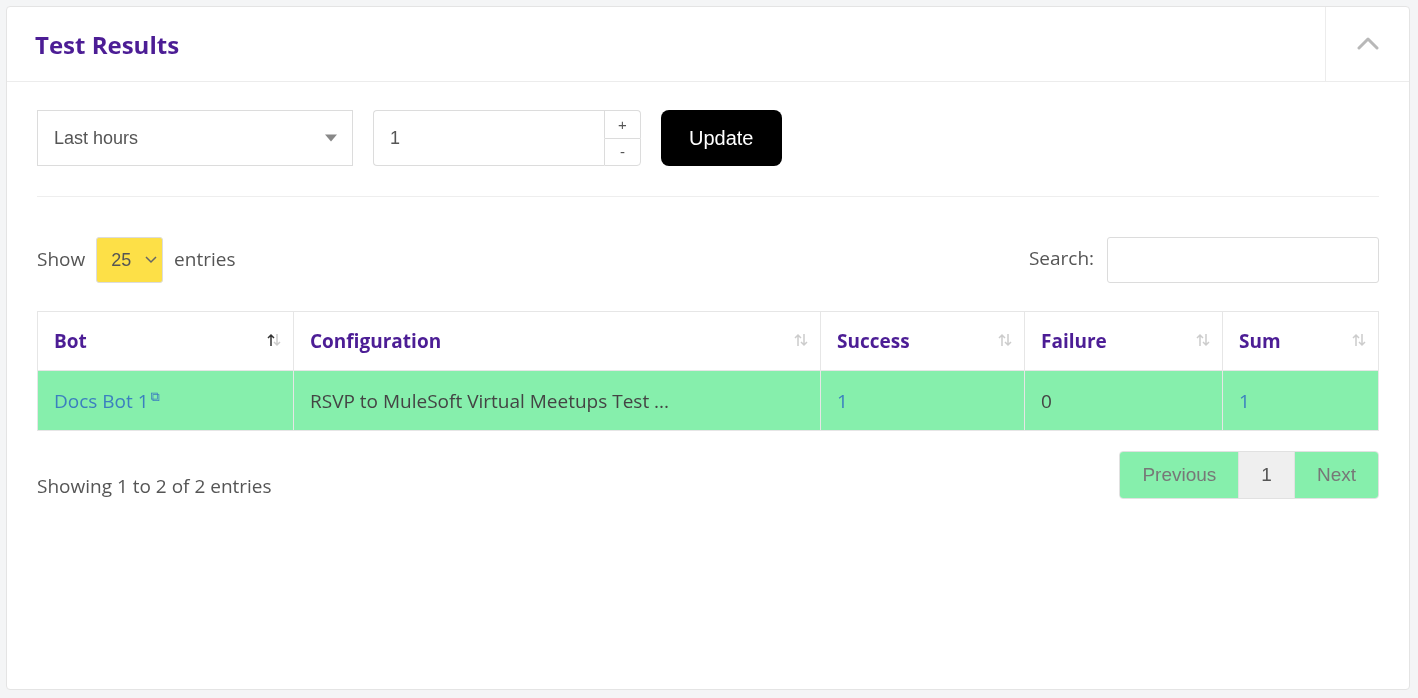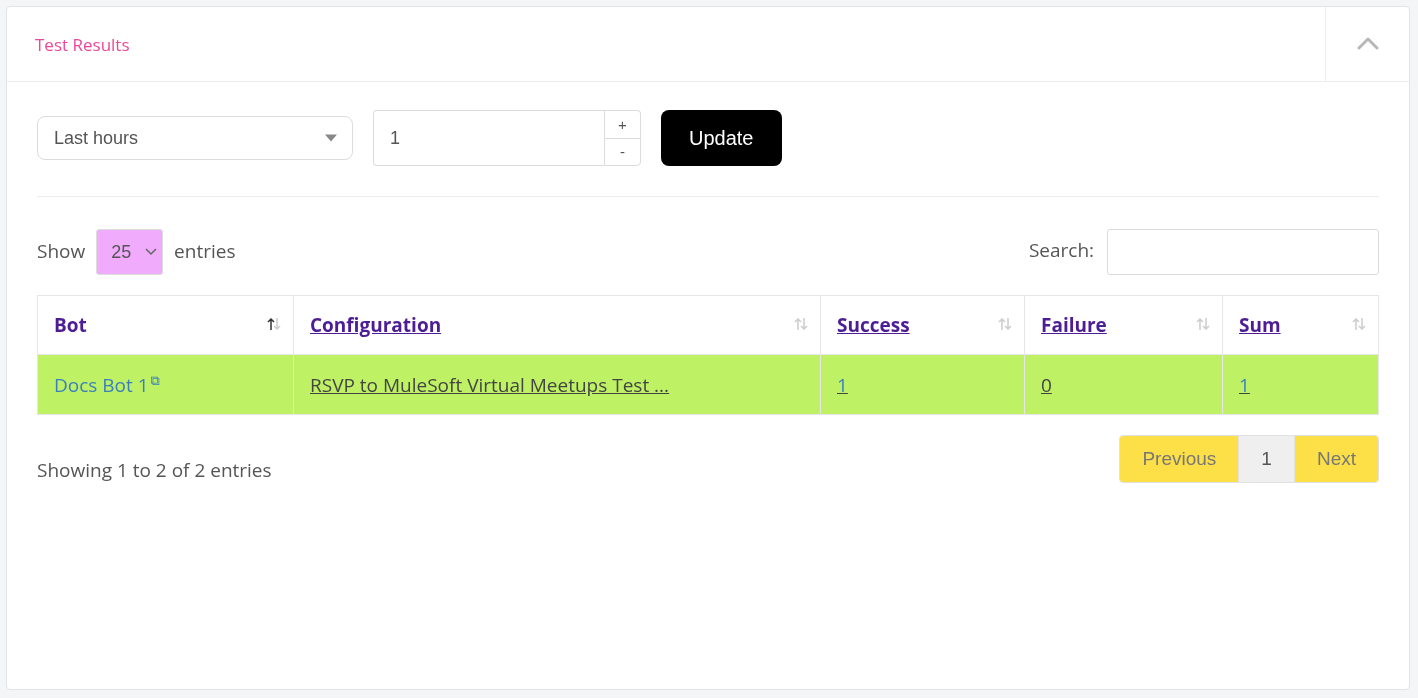--- a/index.html
+++ b/index.html
@@ -19,23 +19,23 @@
     height: 684px;
   }
   .panel-header {
     display: flex;
     align-items: center;
     justify-content: space-between;
     padding: 18px 28px;
     border-bottom: 1px solid #ececec;
   }
   .panel-title {
-    font-size: 17px;
-    font-weight: 400;
-    color: #ec4899;
+    font-size: 24px;
+    font-weight: 700;
+    color: #4c1d95;
   }
   .collapse-box {
     width: 84px;
     height: 74px;
     margin: -18px -28px -18px 0;
     border-left: 1px solid #ececec;
     display: flex;
     align-items: center;
     justify-content: center;
     cursor: pointer;
@@ -48,23 +48,23 @@
     gap: 20px;
     padding-bottom: 30px;
     border-bottom: 1px solid #eee;
   }
   .select-wrap {
     position: relative;
     width: 316px;
   }
   .select-wrap select, .num-input {
     width: 100%;
-    height: 44px;
+    height: 56px;
     border: 1px solid #dcdcdc;
-    border-radius: 8px;
+    border-radius: 0;
     background: #fff;
     padding: 0 16px;
     font-size: 18px;
     color: #555;
     appearance: none;
     -webkit-appearance: none;
   }
   .select-caret {
     position: absolute;
     right: 16px; top: 50%;
@@ -120,22 +120,22 @@
     font-size: 19px;
     color: #555;
   }
   .entries-select {
     height: 46px;
     border: 1px solid #dcdcdc;
     border-radius: 3px;
     padding: 0 30px 0 14px;
     font-size: 18px;
     color: #555;
-    background: #f0abfc;
-    margin: 4px 6px;
+    background: #fde047;
+    margin: 12px 6px;
     appearance: none;
     -webkit-appearance: none;
   }
   .entries-wrap { position: relative; display: inline-block; }
   .entries-caret {
     position: absolute; right: 12px; top: 50%; transform: translateY(-50%);
     pointer-events: none;
   }
   .search-box input {
     height: 46px;
@@ -157,45 +157,45 @@
     font-size: 19px;
     border-bottom: 1px solid #e6e6e6;
   }
   table.data th {
     font-weight: 700;
     color: #4c1d95;
     position: relative;
     cursor: pointer;
     user-select: none;
   }
-  table.data th + th, table.data td + td { border-left: 1px solid #e6e6e6; text-decoration: underline; }
+  table.data th + th, table.data td + td { border-left: 1px solid #e6e6e6; }
   .sort-icon {
     position: absolute;
     right: 12px; top: 50%; transform: translateY(-50%);
   }
-  tbody tr:first-child { background: #bef264; }
+  tbody tr:first-child { background: #86efac; }
   .link { color: #3b7fbf; cursor: pointer; }
   .ext-icon { font-size: 13px; vertical-align: super; margin-left: 2px; }
   .table-footer {
     display: flex;
     justify-content: space-between;
     align-items: flex-end;
     margin-top: 20px;
     font-size: 19px;
     color: #555;
   }
   .pager {
     display: flex;
     border: 1px solid #e1e1e1;
     border-radius: 4px;
     overflow: hidden;
   }
   .pager button {
     border: none;
-    background: #fde047;
+    background: #86efac;
     padding: 12px 22px;
     font-size: 19px;
     color: #777;
     cursor: pointer;
   }
   .pager button + button { border-left: 1px solid #e1e1e1; }
   .pager button.current { background: #efefef; color: #555; }
 </style>
 </head>
 <body>

